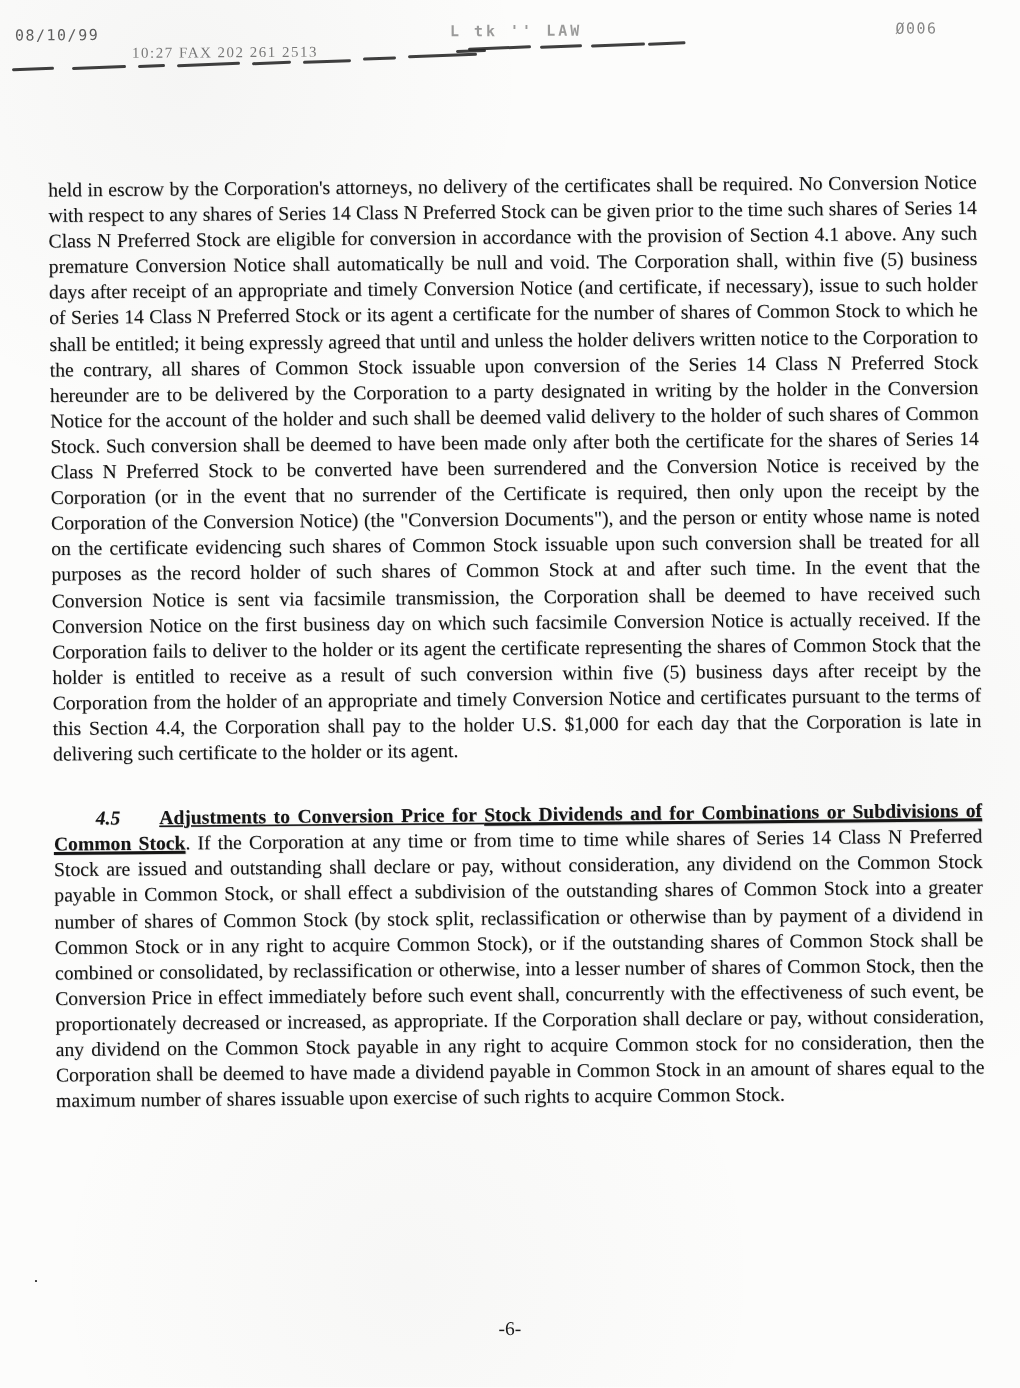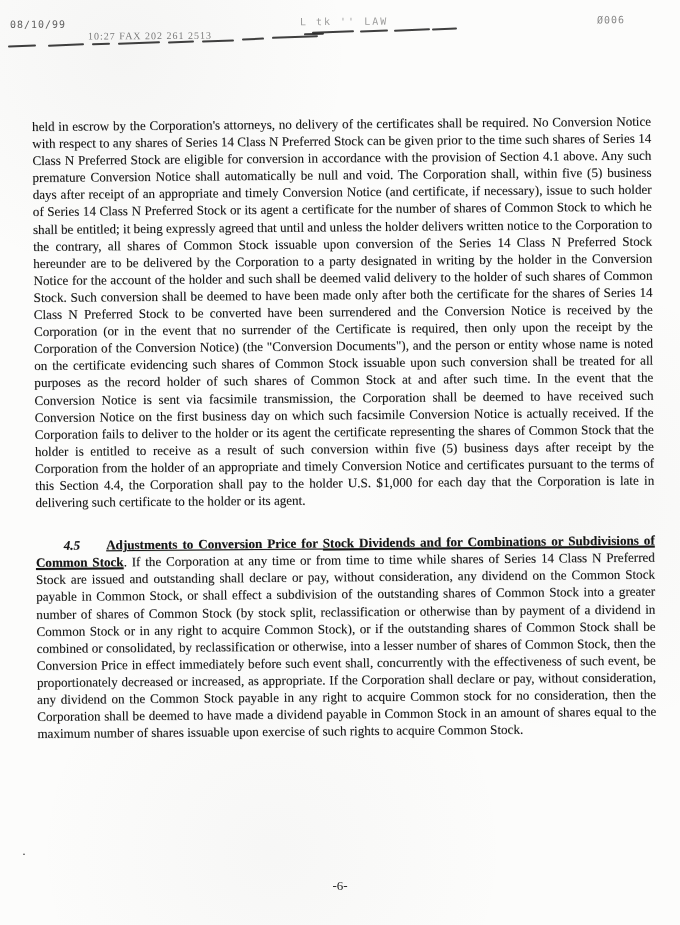--- a/index.html
+++ b/index.html
@@ -16,21 +16,21 @@
   }
   
   .fax-header{
     position:absolute;top:14px;left:0;width:680px;height:34px;
     font-family:"DejaVu Sans Mono", monospace;
     font-size:10px;letter-spacing:1px;color:#3c3c3c;
     transform:rotate(-0.35deg);
   }
   .fax-date{position:absolute;left:10px;top:3px;opacity:.82;}
   .fax-line{position:absolute;left:88px;top:15px;opacity:.68;font-family:Liberation Serif, serif;}
-  .fax-garbled{position:absolute;left:300px;top:2px;opacity:.5;letter-spacing:2px;}
+  .fax-garbled{position:absolute;left:300px;top:2px;opacity:.5;letter-spacing:2px;font-weight:bold;}
   .fax-stamp{position:absolute;left:597px;top:2px;opacity:.62;text-align:right;}
   
   .dash{
     position:absolute;height:2px;background:#1d1d1d;border-radius:1px;
     transform:rotate(-2.2deg);opacity:.85;
   }
   
   .doc{
     position:absolute;top:118px;left:32px;width:619px;
     transform:rotate(-0.5deg);transform-origin:left top;

